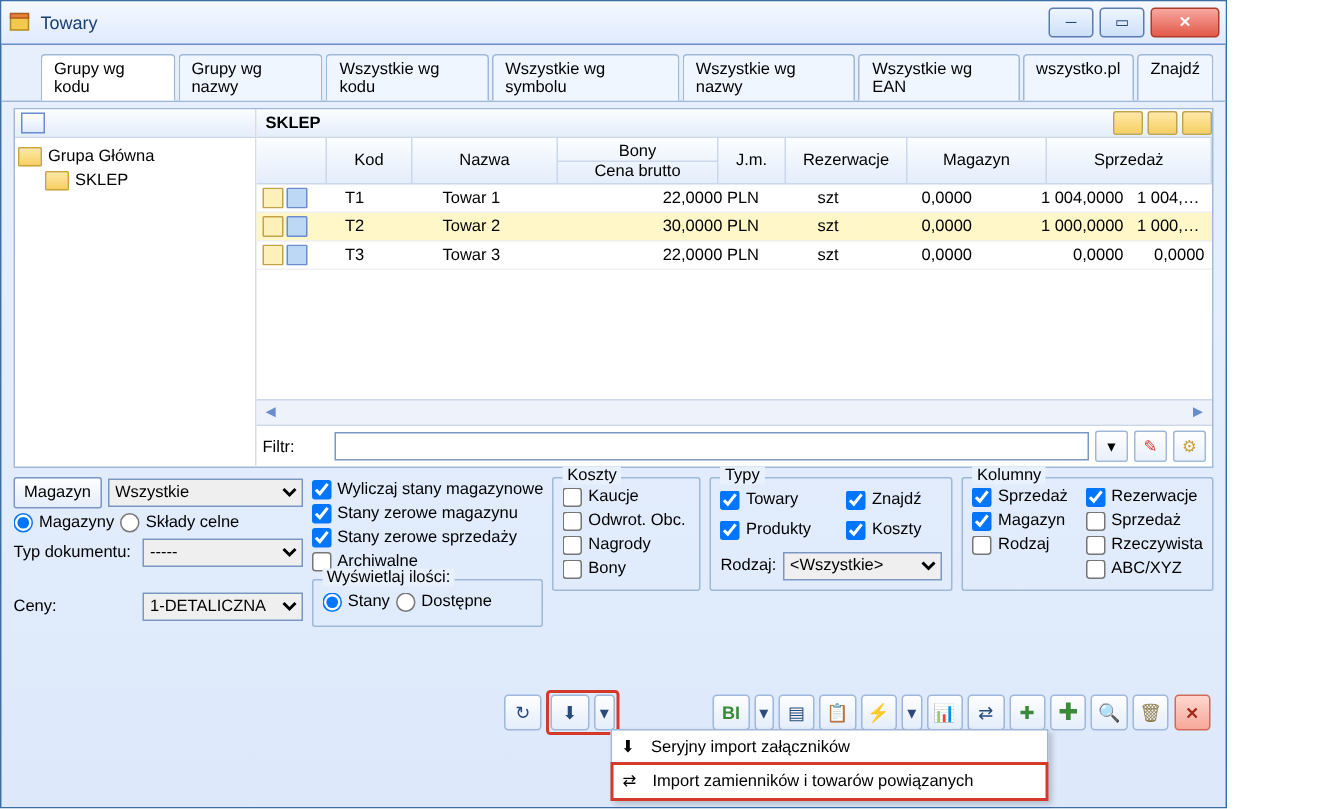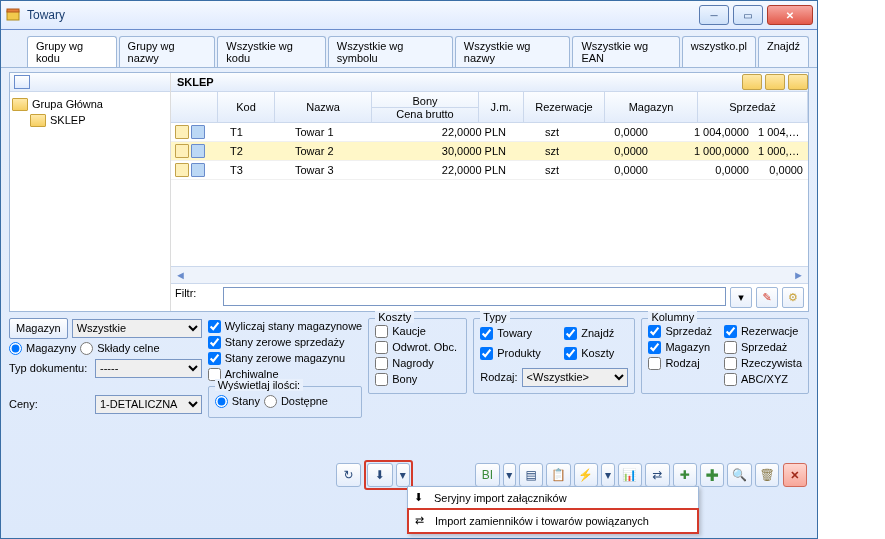--- a/index.html
+++ b/index.html
@@ -27,21 +27,21 @@
 .grid{flex:1;overflow:hidden;position:relative}
 .ghead{display:flex;background:linear-gradient(to bottom,#fbfdff,#e4edfb);border-bottom:1px solid #cbd8ec;height:30px}
 .ghcell{border-right:1px solid #cbd8ec;display:flex;flex-direction:column;align-items:center;justify-content:center;font-size:11px}
 .grow{display:flex;height:18px;align-items:center;border-bottom:1px solid #f0f0f0}
 .grow.sel{background:#fff7c8}
 .gcell{border-right:1px solid transparent;padding:0 4px;overflow:hidden;white-space:nowrap;text-overflow:ellipsis}
 .rowicons{display:flex;gap:2px;padding-left:4px}
 .ri{width:12px;height:12px;border:1px solid #c2a24a;background:#fef0b8;border-radius:1px}
 .ri.blue{background:#bcd8f5;border-color:#6a8ccc}
 .scrollbar{height:16px;background:#eef3fb;border-top:1px solid #cbd8ec;display:flex;align-items:center}
-.filterrow{display:flex;align-items:flex-start;padding:3px 4px;border-top:1px solid #cbd8ec;gap:4px}
+.filterrow{display:flex;align-items:center;padding:3px 4px;border-top:1px solid #cbd8ec;gap:4px}
 .filterrow .lbl{width:44px}
 .filterrow input{flex:1;height:17px;border:1px solid #9fb8d9;padding:0 3px;font-family:inherit;font-size:11px}
 .fbtn{width:20px;height:19px;border:1px solid #9fb8d9;background:linear-gradient(to bottom,#fefefe,#e9f0fb);border-radius:2px;display:flex;align-items:center;justify-content:center}
 .lower{display:flex;padding:6px 0 0 0;gap:6px;align-items:flex-start;flex-wrap:nowrap}
 .leftcol{width:214px}
 .row{display:flex;align-items:center;height:20px;gap:4px}
 select{font-family:inherit;font-size:11px;height:19px;border:1px solid #7a97c4}
 input[type=text]{font-family:inherit;font-size:11px;height:17px;border:1px solid #7a97c4}
 .btn{height:19px;border:1px solid #7a97c4;background:linear-gradient(to bottom,#fefefe,#e4edfb);border-radius:2px;padding:0 6px;display:inline-flex;align-items:center}
 label.cb{display:flex;align-items:center;gap:4px;height:16px;white-space:nowrap}
@@ -229,25 +229,25 @@
         </div>
       </div>
 
       <div class="midcol">
         <label class="cb">
             <input type="checkbox" checked="" style="">
             <span>Wyliczaj stany magazynowe</span>
           </label>
         <label class="cb">
             <input type="checkbox" checked="" style="">
-            <span>Stany zerowe sprzedaży</span>
+            <span>Stany zerowe magazynu</span>
           </label>
         <label class="cb">
             <input type="checkbox" checked="" style="">
-            <span>Stany zerowe magazynu</span>
+            <span>Stany zerowe sprzedaży</span>
           </label>
         <label class="cb">
             <input type="checkbox" style="">
             <span>Archiwalne</span>
           </label>
         <div class="groupbox" style="margin-top:4px">
           <div class="gtitle">Wyświetlaj ilości:</div>
           <div class="row">
             <label class="cb">
                 <input type="radio" name="il" checked="" style="">
@@ -356,21 +356,21 @@
   </div>
 
   <div class="toolbar">
     <span style="width:344px"></span>
     <div class="tbtn">↻</div>
     <div class="redbox">
       <div class="tbtn">⬇</div>
       <div class="tbtn" style="width:12px">▾</div>
     </div>
     <span style="width:60px"></span>
-    <div class="tbtn" style="color:#3a8a3a;font-weight:normal">BI</div>
+    <div class="tbtn" style="color:#3a8a3a;font-weight:bold">BI</div>
     <div class="tbtn" style="width:12px">▾</div>
     <div class="tbtn">▤</div>
     <div class="tbtn" style="color:#c9732a">📋</div>
     <div class="tbtn" style="color:#e5a13a">⚡</div>
     <div class="tbtn" style="width:12px">▾</div>
     <div class="tbtn">📊</div>
     <div class="tbtn">⇄</div>
     <div class="tbtn" style="color:#3a8a3a">✚</div>
     <div class="tbtn" style="color:#3a8a3a;font-size:16px">✚</div>
     <div class="tbtn">🔍</div>

